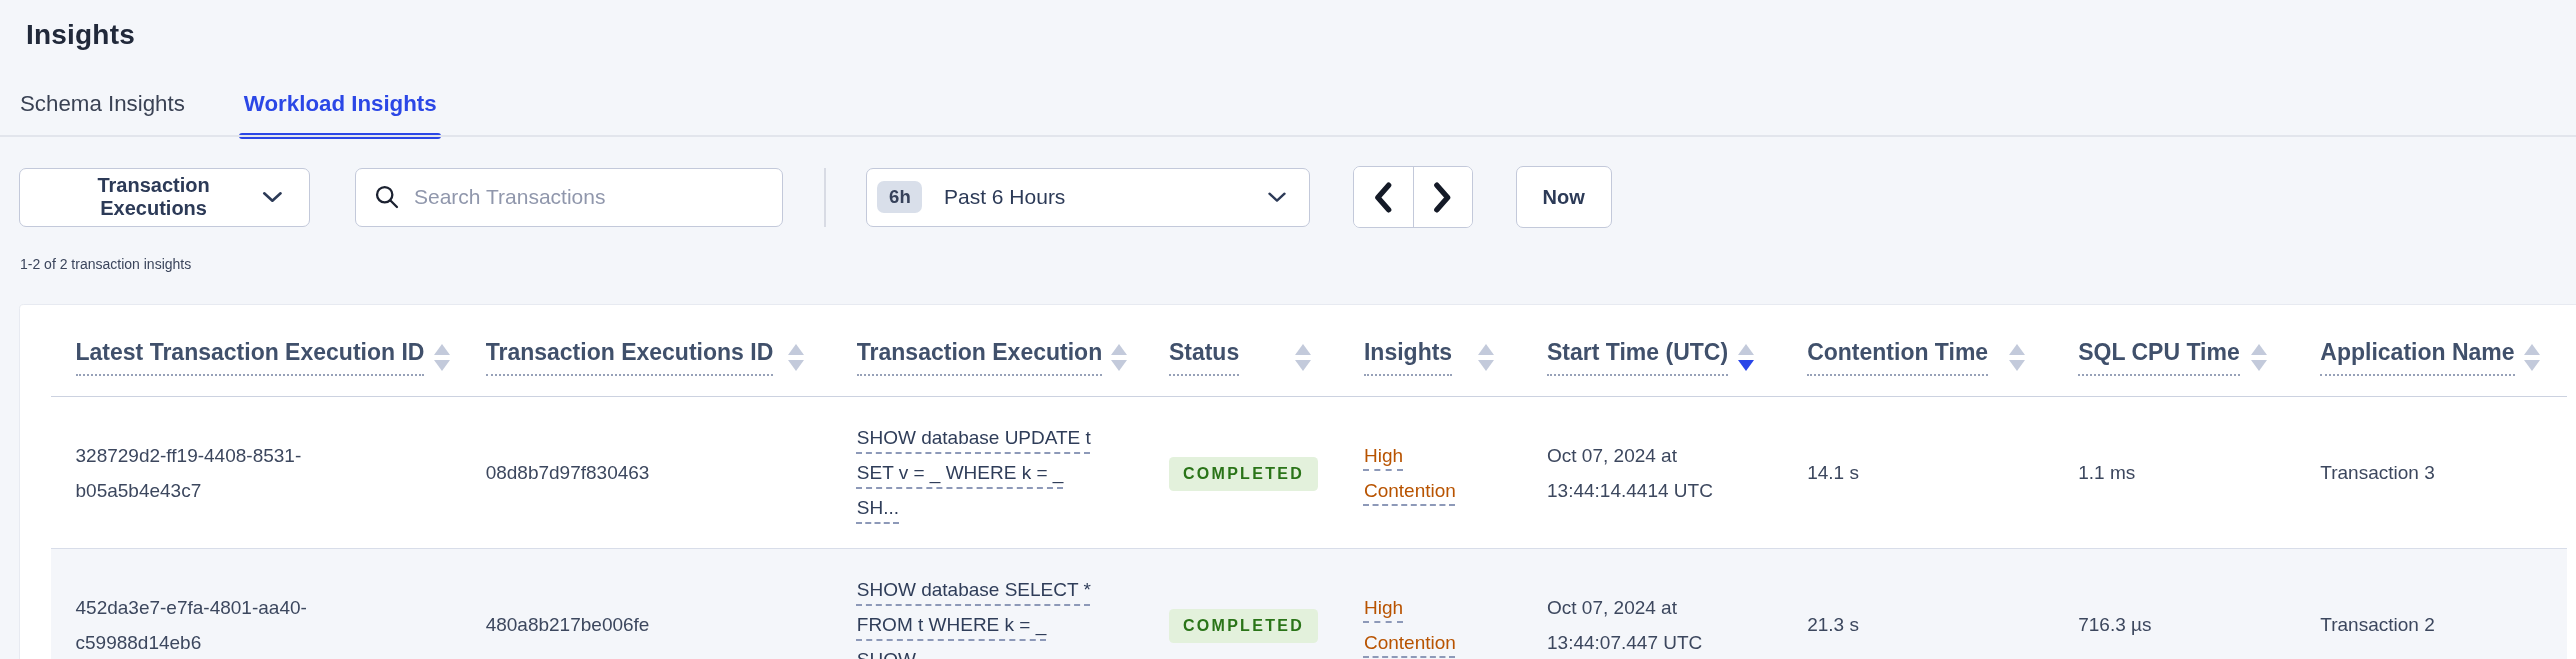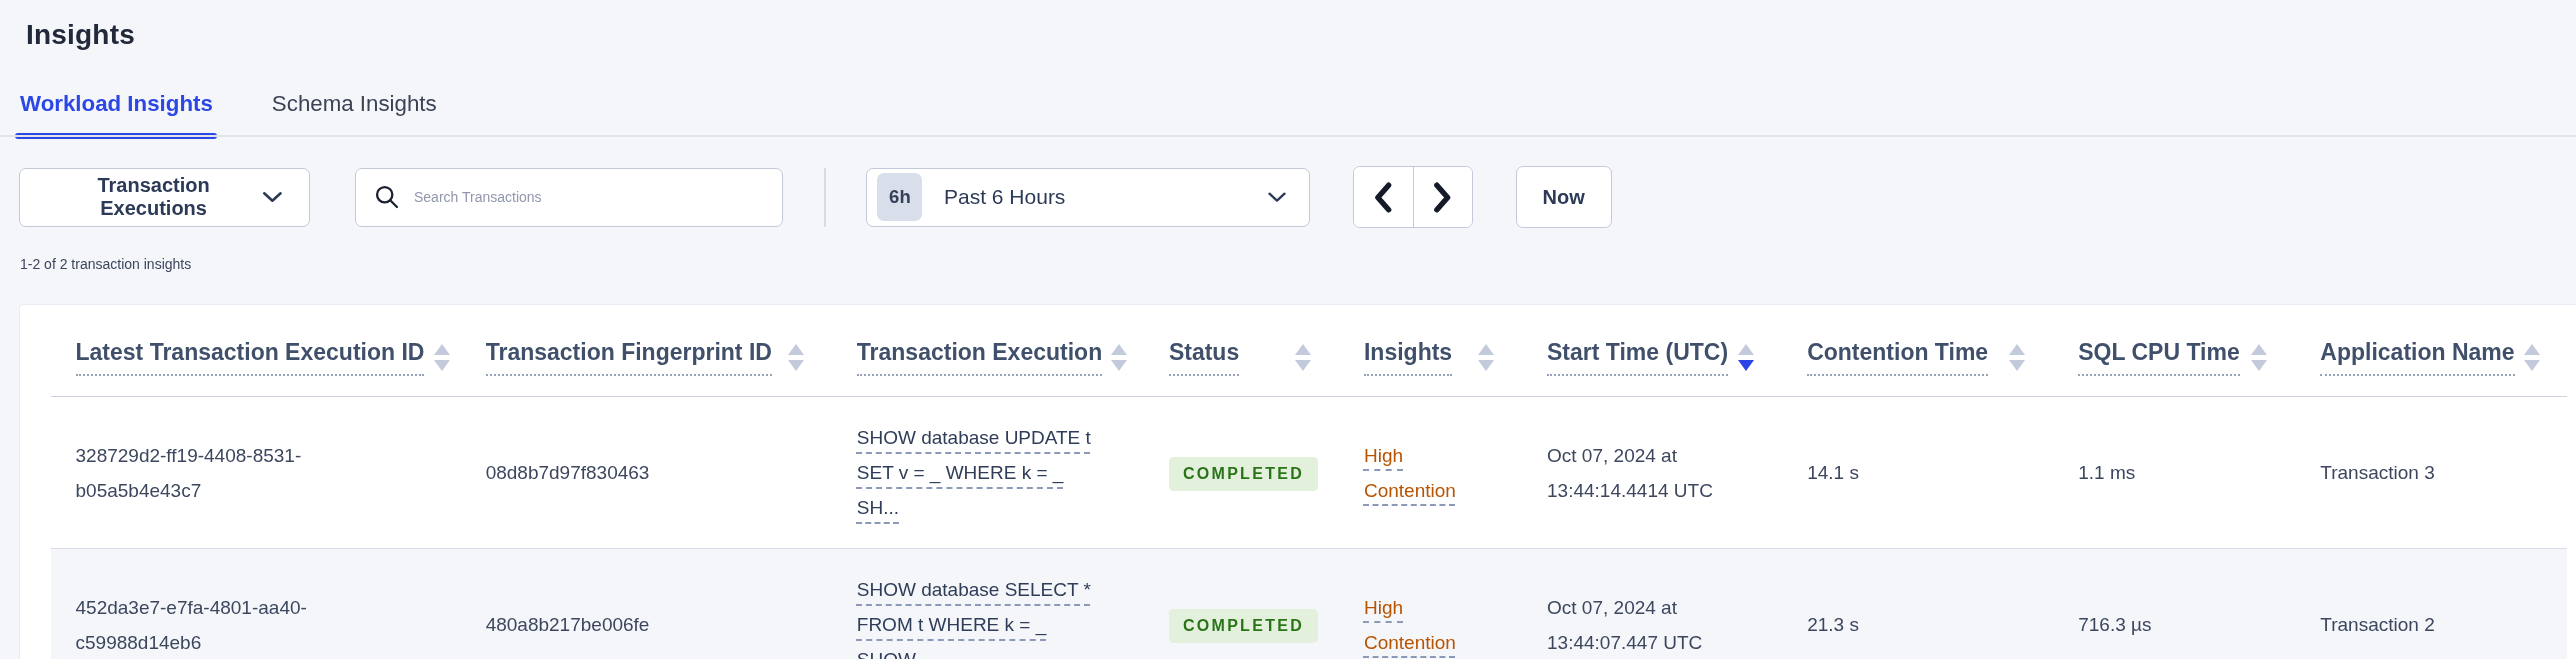--- a/index.html
+++ b/index.html
@@ -35,29 +35,29 @@
     display:flex; align-items:center; font-size:20px; font-weight:700; color:#2c3a57;
     cursor:pointer; font-family:"Liberation Sans", sans-serif;
   }
   .btn-type { width:291px; padding:0 26px; justify-content:space-between; }
   .search-box {
     margin-left:25px; width:428px; height:59px; background:#ffffff;
     border:1.5px solid #c3c9da; border-radius:7px; display:flex; align-items:center;
     padding:0 18.5px;
   }
   .search-box input {
-    border:none; outline:none; flex:1; font-size:14px; color:#3c475e; margin-left:14px;
+    border:none; outline:none; flex:1; font-size:21px; color:#3c475e; margin-left:14px;
     font-family:"Liberation Sans", sans-serif; background:transparent;
   }
   .search-box input::placeholder { color:#9097ac; }
   .btn-filters { margin-left:23px; padding:0 23px; gap:12.3px; }
   .toolbar-separator { width:1.5px; height:59px; background:#d8dbe4; margin-left:21.6px; }
   .btn-timepicker { margin-left:20px; width:444px; padding:0 21.6px 0 10.8px; font-weight:400; }
   .time-badge {
-    width:45px; height:48px; background:#d9dfea; border-radius:7px;
+    width:45px; height:32px; background:#d9dfea; border-radius:7px;
     display:flex; align-items:center; justify-content:center;
     font-size:18.5px; font-weight:700; color:#36415a;
   }
   .time-label { margin-left:21.6px; font-size:21px; font-weight:400; color:#2c3a57; flex:1; text-align:left; }
   .arrow-group {
     margin-left:23px; display:flex; height:62px; border:1.5px solid #c3c9da; border-radius:7px;
     background:#ffffff; overflow:hidden;
   }
   .arrow-btn {
     width:59px; display:flex; align-items:center; justify-content:center;
@@ -121,26 +121,26 @@
   td.cell-time { padding-right:46px; }
 </style>
 </head>
 <body>
 
 <div class="page">
 
   <h1 class="page-title">Insights</h1>
 
   <div class="tabs">
+    <div class="tab">
+      <span class="tab-label">Schema Insights</span>
+    </div>
     <div class="tab active">
       <span class="tab-label">Workload Insights</span>
       <span class="tab-underline"></span>
-    </div>
-    <div class="tab">
-      <span class="tab-label">Schema Insights</span>
     </div>
     <div class="tabs-baseline"></div>
   </div>
 
   <div class="toolbar">
 
     <button class="btn btn-type">
       <span>Transaction Executions</span>
       <svg class="caret" width="21.6" height="14" viewBox="0 0 28 18">
           <polyline class="icon-stroke" points="3,4 14,14 25,4"></polyline>
@@ -206,21 +206,21 @@
             <span class="th-inner">
               <span class="th-label">Latest Transaction Execution ID</span>
               <span class="sorter">
                   <span class="tri-up"></span>
                   <span class="tri-down"></span>
                 </span>
             </span>
           </th>
           <th>
             <span class="th-inner">
-              <span class="th-label">Transaction Fingerprint ID</span>
+              <span class="th-label">Transaction Executions ID</span>
               <span class="sorter">
                   <span class="tri-up"></span>
                   <span class="tri-down"></span>
                 </span>
             </span>
           </th>
           <th>
             <span class="th-inner">
               <span class="th-label">Transaction Execution</span>
               <span class="sorter">

